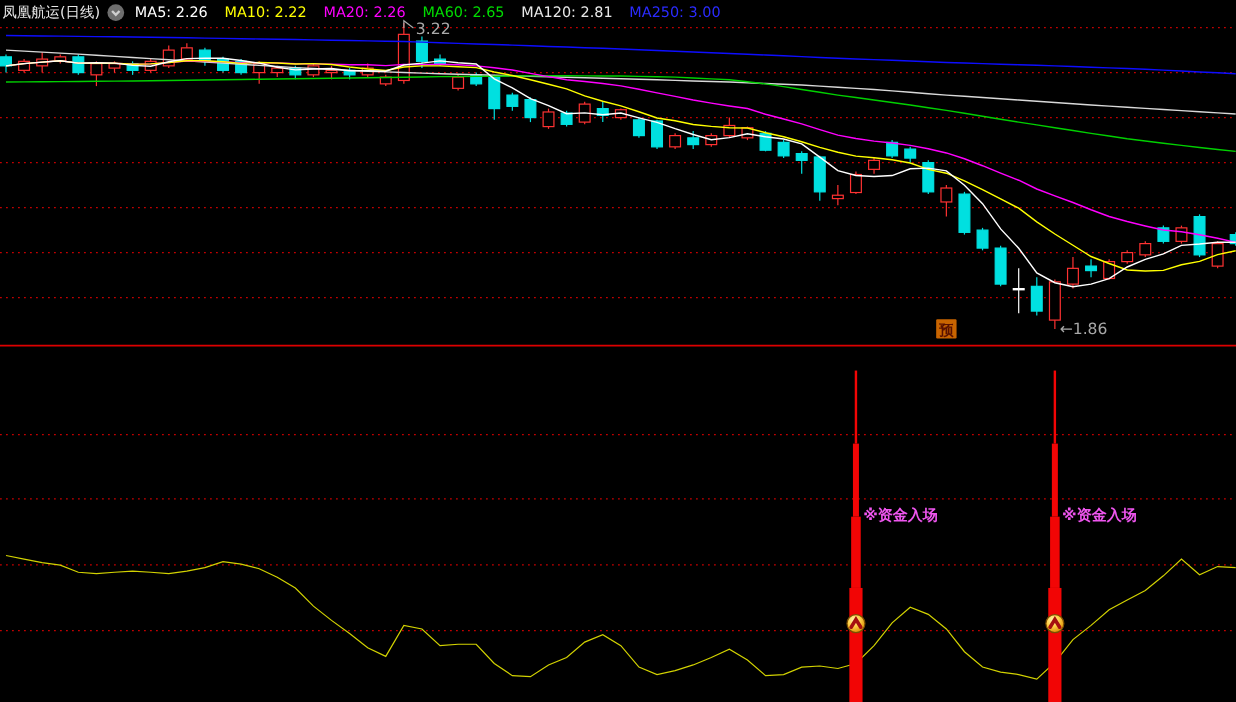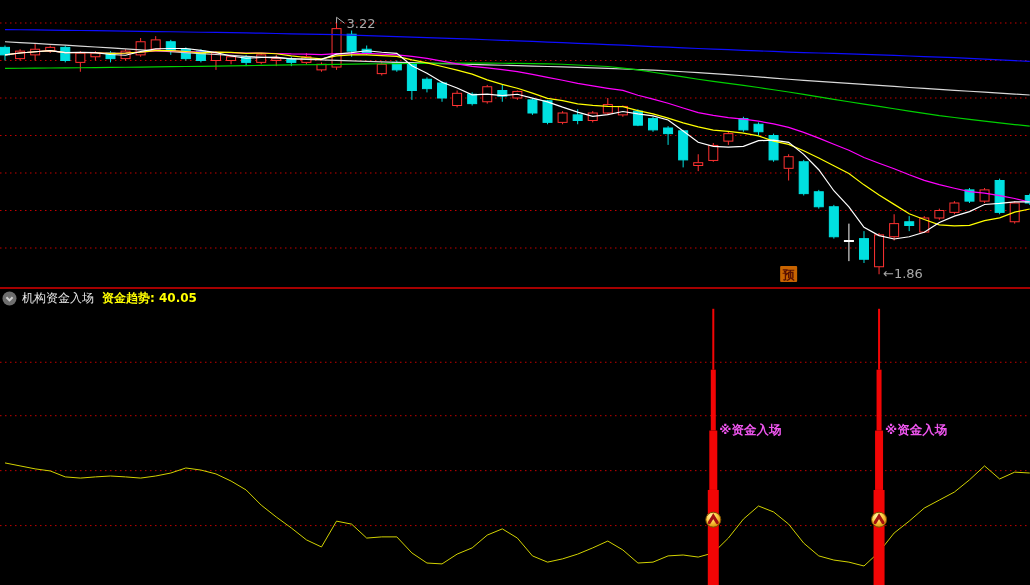--- a/index.html
+++ b/index.html
@@ -244,25 +244,30 @@
           <rect x="876.5600000000001" y="369.67499999999995" width="5" height="60.88500000000005" fill="#f20505"></rect>
           <rect x="875.0600000000001" y="430.56" width="8" height="59.39999999999998" fill="#f20505"></rect>
           <rect x="873.5600000000001" y="489.96" width="11" height="95.04000000000002" fill="#f20505"></rect>
           <circle cx="879.0600000000001" cy="519.66" r="7.5" fill="url(#gold)" stroke="#7a4e00" stroke-width="1"></circle>
           <path d="M875.0600000000001 522.66 L879.0600000000001 516.16 L883.0600000000001 522.66" fill="none" stroke="#a51010" stroke-width="3" stroke-linecap="round"></path>
           <text x="885.0600000000001" y="433.53" fill="#ee55ee" font-size="12.5" font-weight="bold">※资金入场</text>
         </g>
       </g>
     </svg>
 
-
-  <div id="sub-header" class="hdr">
+  <div id="main-header" class="hdr">
+    <span class="title">凤凰航运(日线)</span>
     <span class="icon">
       <svg width="15" height="15" viewBox="0 0 15 15">
         <circle cx="7.5" cy="7.5" r="7" fill="#6e6e6e"></circle>
         <polyline points="4.4,6.2 7.5,9.4 10.6,6.2" fill="none" stroke="#cfcfcf" stroke-width="2"></polyline>
       </svg>
     </span>
-    <span class="sub-title">机构资金入场</span>
-    <span class="sub-val" style="color: rgb(255, 255, 0);"><span>资金趋势:</span> <span>40.05</span></span>
+    <span class="ma" style="color: rgb(255, 255, 255);">MA5: 2.26</span>
+    <span class="ma" style="color: rgb(255, 255, 0);">MA10: 2.22</span>
+    <span class="ma" style="color: rgb(255, 0, 255);">MA20: 2.26</span>
+    <span class="ma" style="color: rgb(0, 221, 0);">MA60: 2.65</span>
+    <span class="ma" style="color: rgb(232, 232, 232);">MA120: 2.81</span>
+    <span class="ma" style="color: rgb(43, 43, 255);">MA250: 3.00</span>
   </div>
 
+
 </div>
 
 </body></html>

